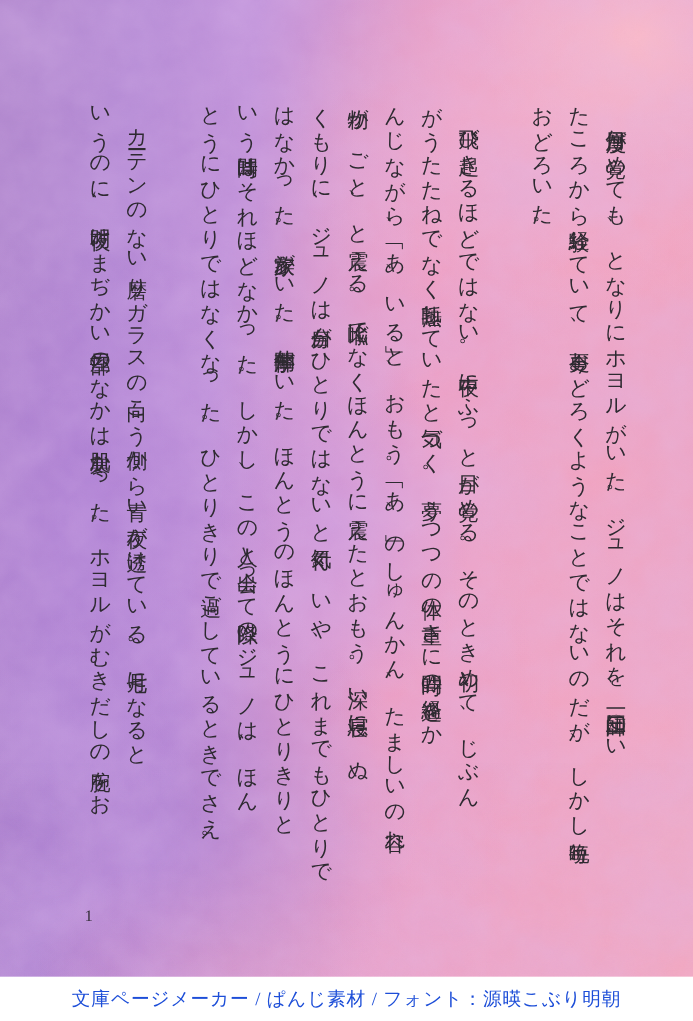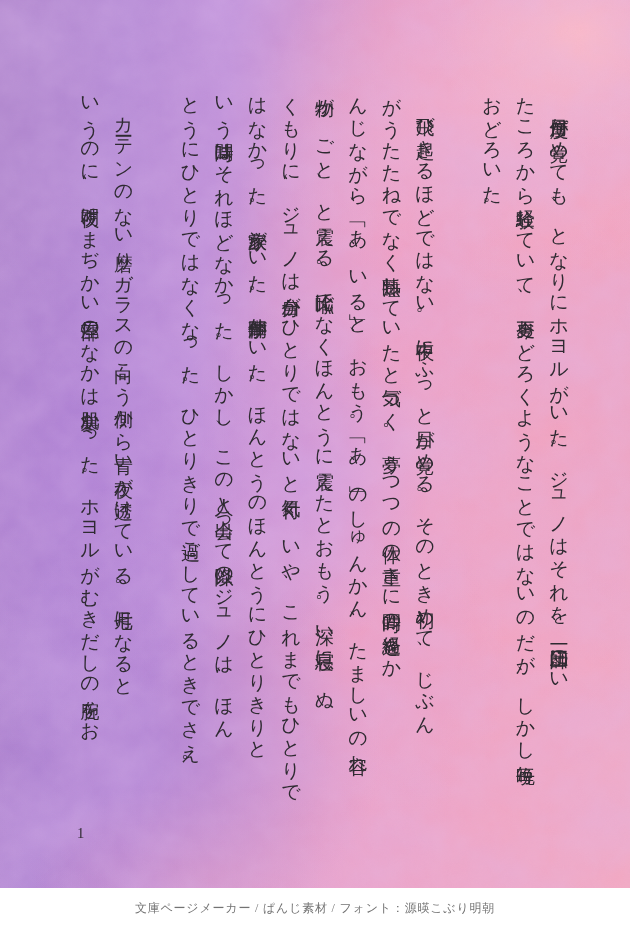--- a/index.html
+++ b/index.html
@@ -45,23 +45,23 @@
     color:#2e2a31;
   }
   .footer{
     position:absolute;
     left:0;bottom:0;
     width:630px;height:40px;
     background:#ffffff;
     display:flex;align-items:center;justify-content:center;
   }
   .footer span{
-    font-size:12px;
+    font-size:17px;
     letter-spacing:0.8px;
-    color:#737373;
+    color:#1d4ed8;
   }
 </style>
 </head>
 <body>
 
 <div class="page">
 
   <div class="watercolor">
     <svg class="texture" width="630" height="888" aria-hidden="true">
       <defs>

